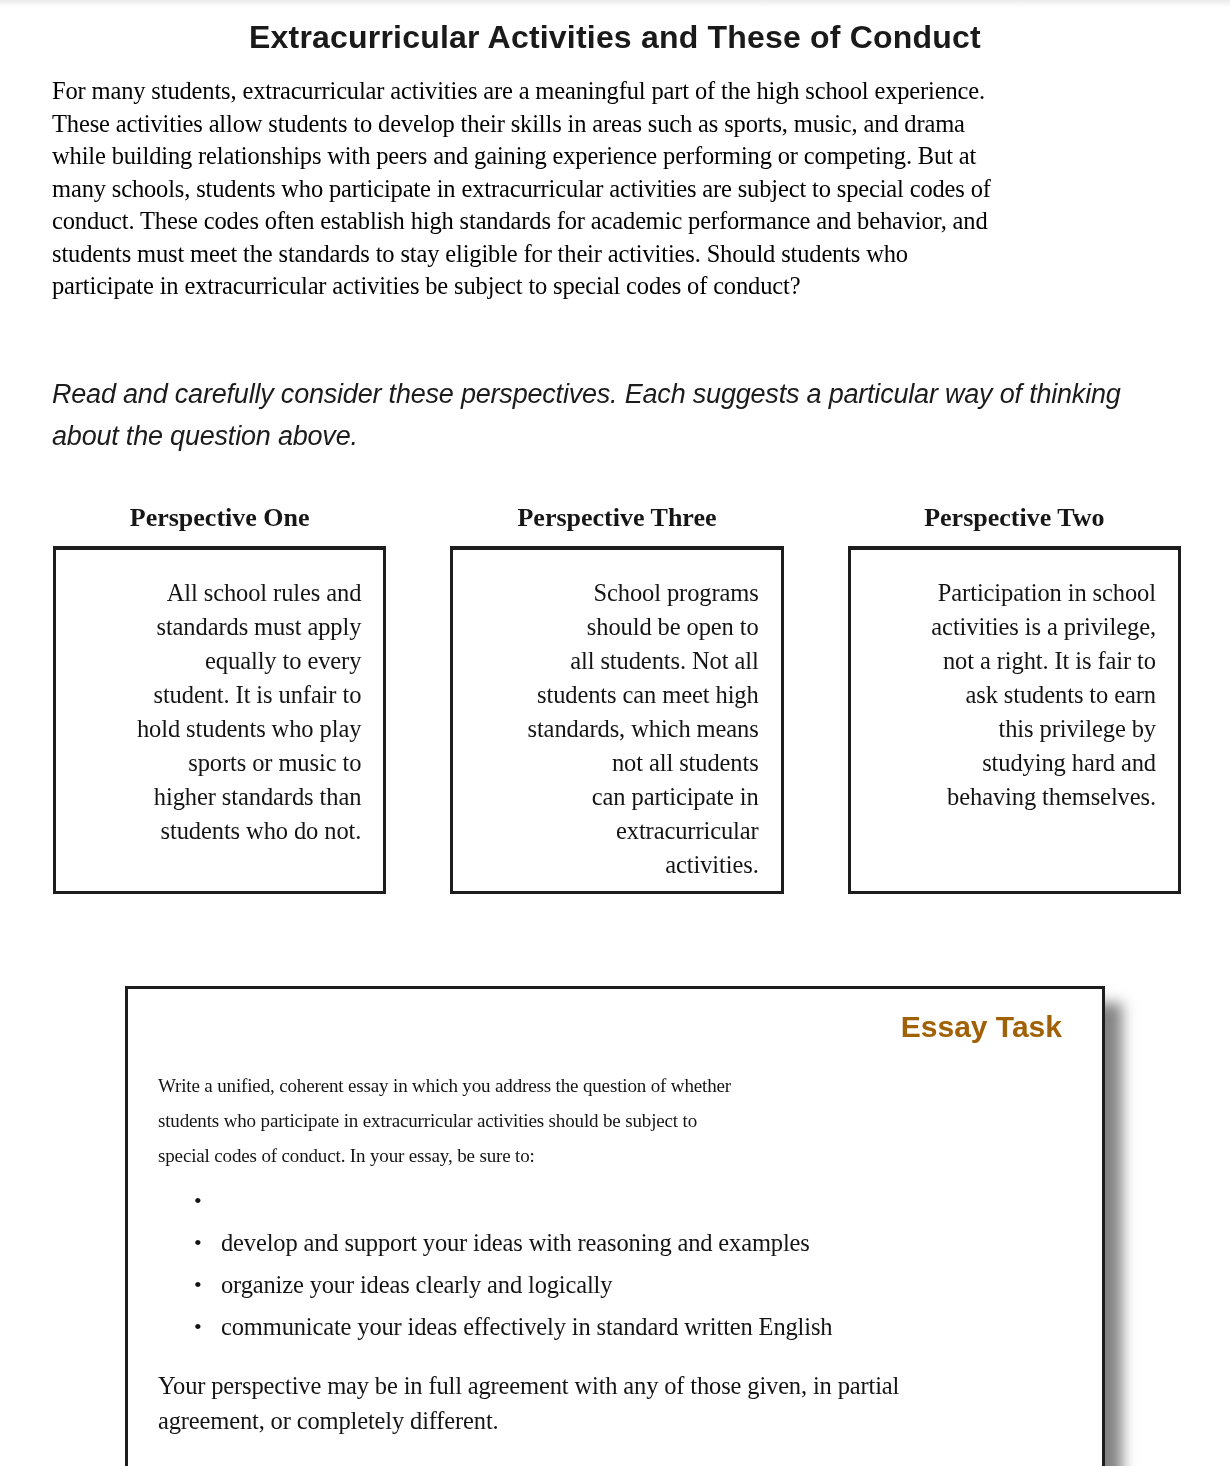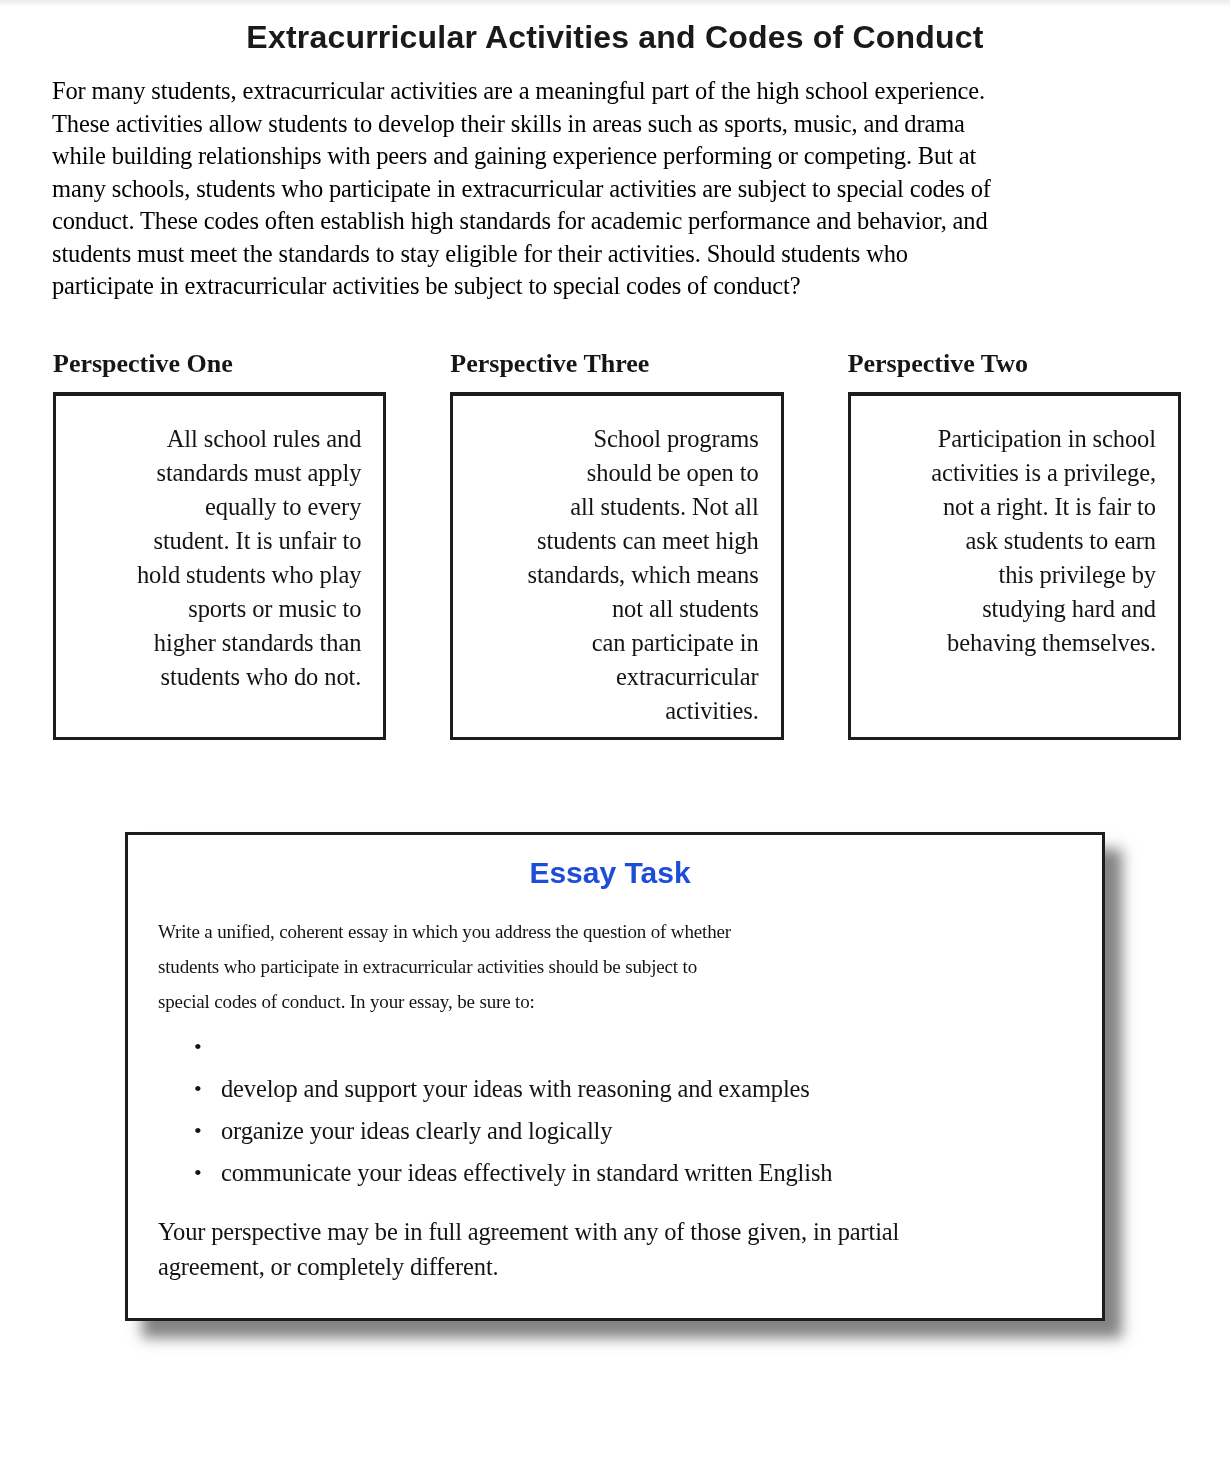--- a/index.html
+++ b/index.html
@@ -44,20 +44,21 @@
     white-space: pre-line;
     color: #1c1c1c;
   }
   .persp-row {
     display: flex;
     margin: 46px 49px 0 53px;
     gap: 64px;
   }
   .persp-col { flex: 1; min-width: 0; }
   .persp-head {
+    text-align: center;
     font-weight: 700;
     font-size: 26px;
     line-height: 30px;
     margin: 0 0 13px 0;
     color: #161616;
   }
   .persp-box {
     box-sizing: border-box;
     height: 348px;
     border: 3px solid #1d1d1d;
@@ -79,26 +80,26 @@
     width: 980px;
     height: 489px;
     margin: 92px 0 0 125px;
     border: 3px solid #1d1d1d;
     background: #ffffff;
     box-shadow: 17px 17px 13px rgba(55, 55, 55, 0.62);
     padding: 20px 40px 0 30px;
   }
   .essay-head {
     margin: 0 0 23px 0;
-    text-align: center;
+    text-align: right;
     font-family: "Liberation Sans", sans-serif;
     font-weight: 700;
     font-size: 30px;
     line-height: 36px;
-    color: #1d4ed8;
+    color: #a16207;
   }
   .essay-intro {
     margin: 0 0 10px 0;
     font-size: 19px;
     line-height: 35px;
     letter-spacing: -0.15px;
     white-space: pre-line;
     color: #141414;
   }
   .essay-bullets {
@@ -131,30 +132,32 @@
     white-space: pre-line;
     color: #141414;
   }
 </style>
 </head>
 <body>
 
 <div class="page">
   <div class="top-strip"></div>
 
-  <h1 class="doc-title">Extracurricular Activities and Codes of Conduct</h1>
+  <h1 class="doc-title">Extracurricular Activities and These of Conduct</h1>
 
   <p class="intro">For many students, extracurricular activities are a meaningful part of the high school experience.
 These activities allow students to develop their skills in areas such as sports, music, and drama
 while building relationships with peers and gaining experience performing or competing. But at
 many schools, students who participate in extracurricular activities are subject to special codes of
 conduct. These codes often establish high standards for academic performance and behavior, and
 students must meet the standards to stay eligible for their activities. Should students who
 participate in extracurricular activities be subject to special codes of conduct?</p>
 
+  <p class="note">Read and carefully consider these perspectives. Each suggests a particular way of thinking
+about the question above.</p>
 
   <div class="persp-row">
     <div class="persp-col">
       <div class="persp-head">Perspective One</div>
       <div class="persp-box">
         <p class="persp-text">All school rules and
 standards must apply
 equally to every
 student. It is unfair to
 hold students who play

